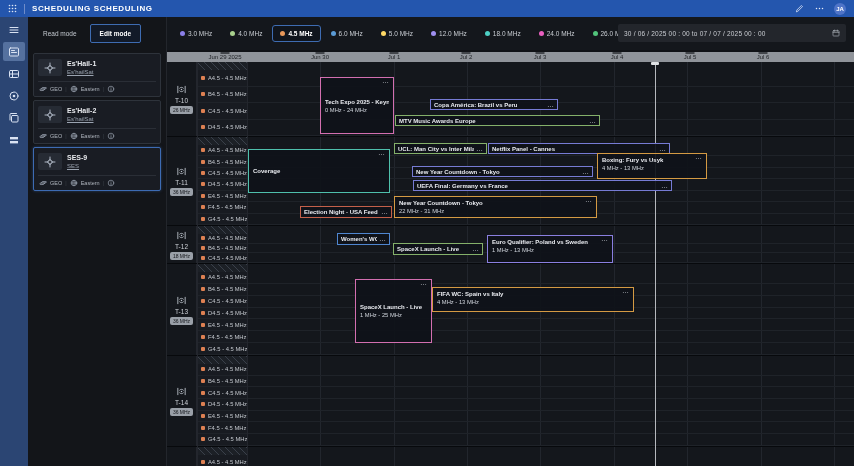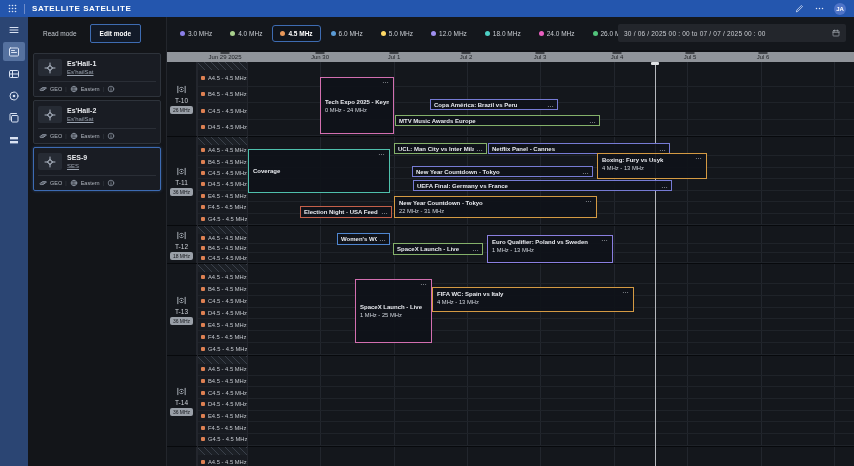--- a/index.html
+++ b/index.html
@@ -110,21 +110,21 @@
             <circle cx="2" cy="6" r="1.1"></circle>
             <circle cx="6" cy="6" r="1.1"></circle>
             <circle cx="10" cy="6" r="1.1"></circle>
             <circle cx="2" cy="10" r="1.1"></circle>
             <circle cx="6" cy="10" r="1.1"></circle>
             <circle cx="10" cy="10" r="1.1"></circle>
           </g>
         </svg>
       </span>
     <span class="tdiv"></span>
-    <span class="title">SATELLITE SATELLITE</span>
+    <span class="title">SCHEDULING SCHEDULING</span>
     <span class="spacer"></span>
     <span class="ticon">
         <svg width="9" height="9" viewBox="0 0 12 12" fill="none" stroke="currentColor" stroke-width="1" stroke-linecap="round">
           <path d="M2 10 L2.5 8 L8.5 2 L10 3.5 L4 9.5 Z"></path>
         </svg>
       </span>
     <span class="ticon">
         <svg width="9" height="9" viewBox="0 0 12 12" fill="none" stroke="currentColor" stroke-width="1" stroke-linecap="round">
           <g fill="currentColor" stroke="none">
             <circle cx="2" cy="6" r="1"></circle>

